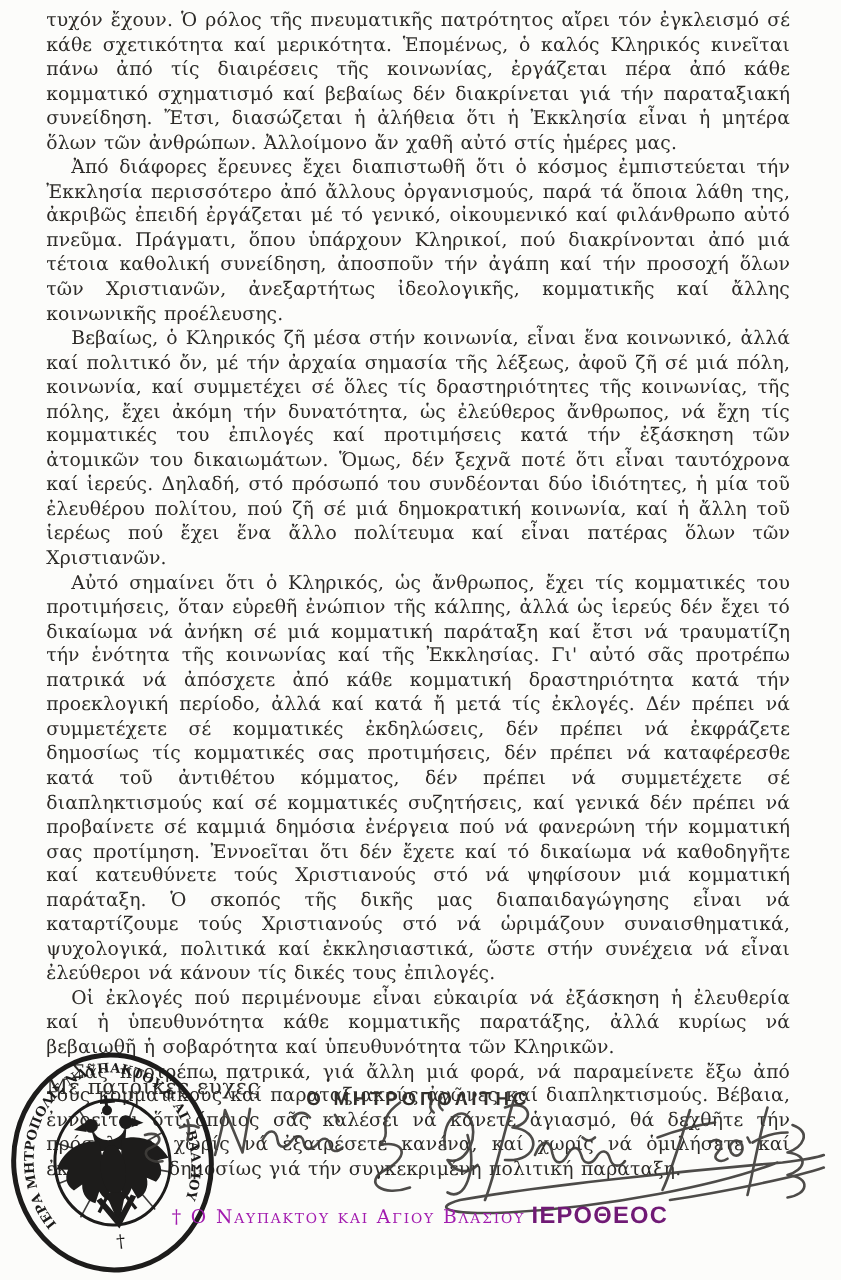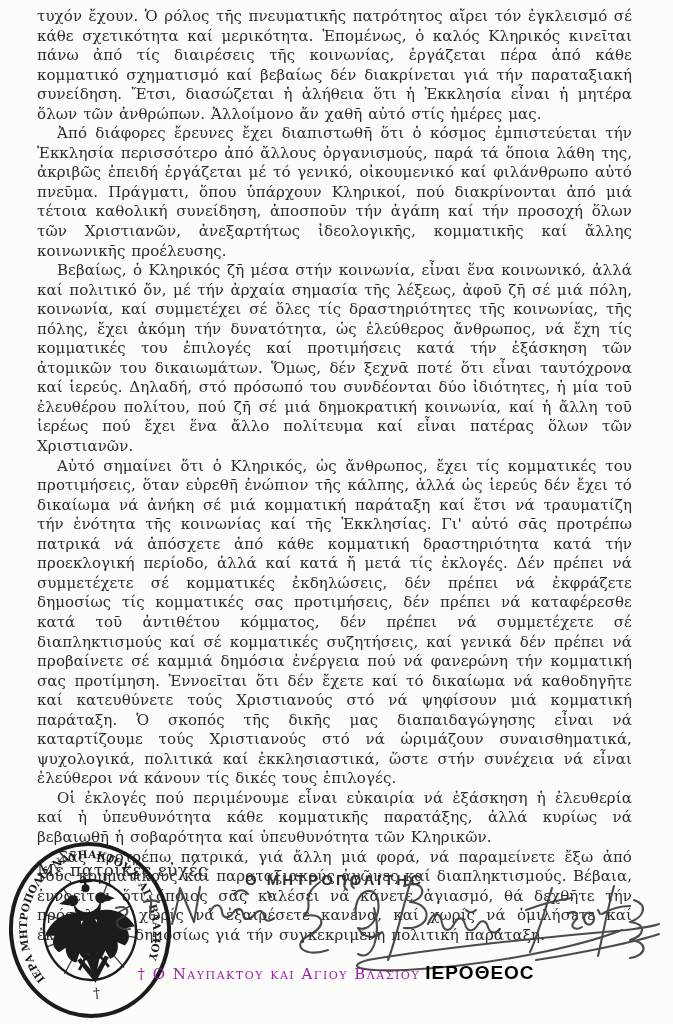--- a/index.html
+++ b/index.html
@@ -63,21 +63,21 @@
     font-variant:small-caps;
     font-size:15px;
     letter-spacing:1.5px;
     color:#a21caf;
   }
   .attribution .name{
     font-family:"Liberation Sans","DejaVu Sans",sans-serif;
     font-weight:700;
     font-size:19px;
     letter-spacing:1px;
-    color:#000000;
+    color:#701a75;
   }
   .sig-stroke{fill:none;stroke:#3f3d3a;stroke-width:2.1;stroke-linecap:round;stroke-linejoin:round;opacity:.92;}
   .seal-ink{color:#1d1c1b;}
 </style>
 </head>
 <body>
 
 <div class="page">
 
   <div class="text-block">

